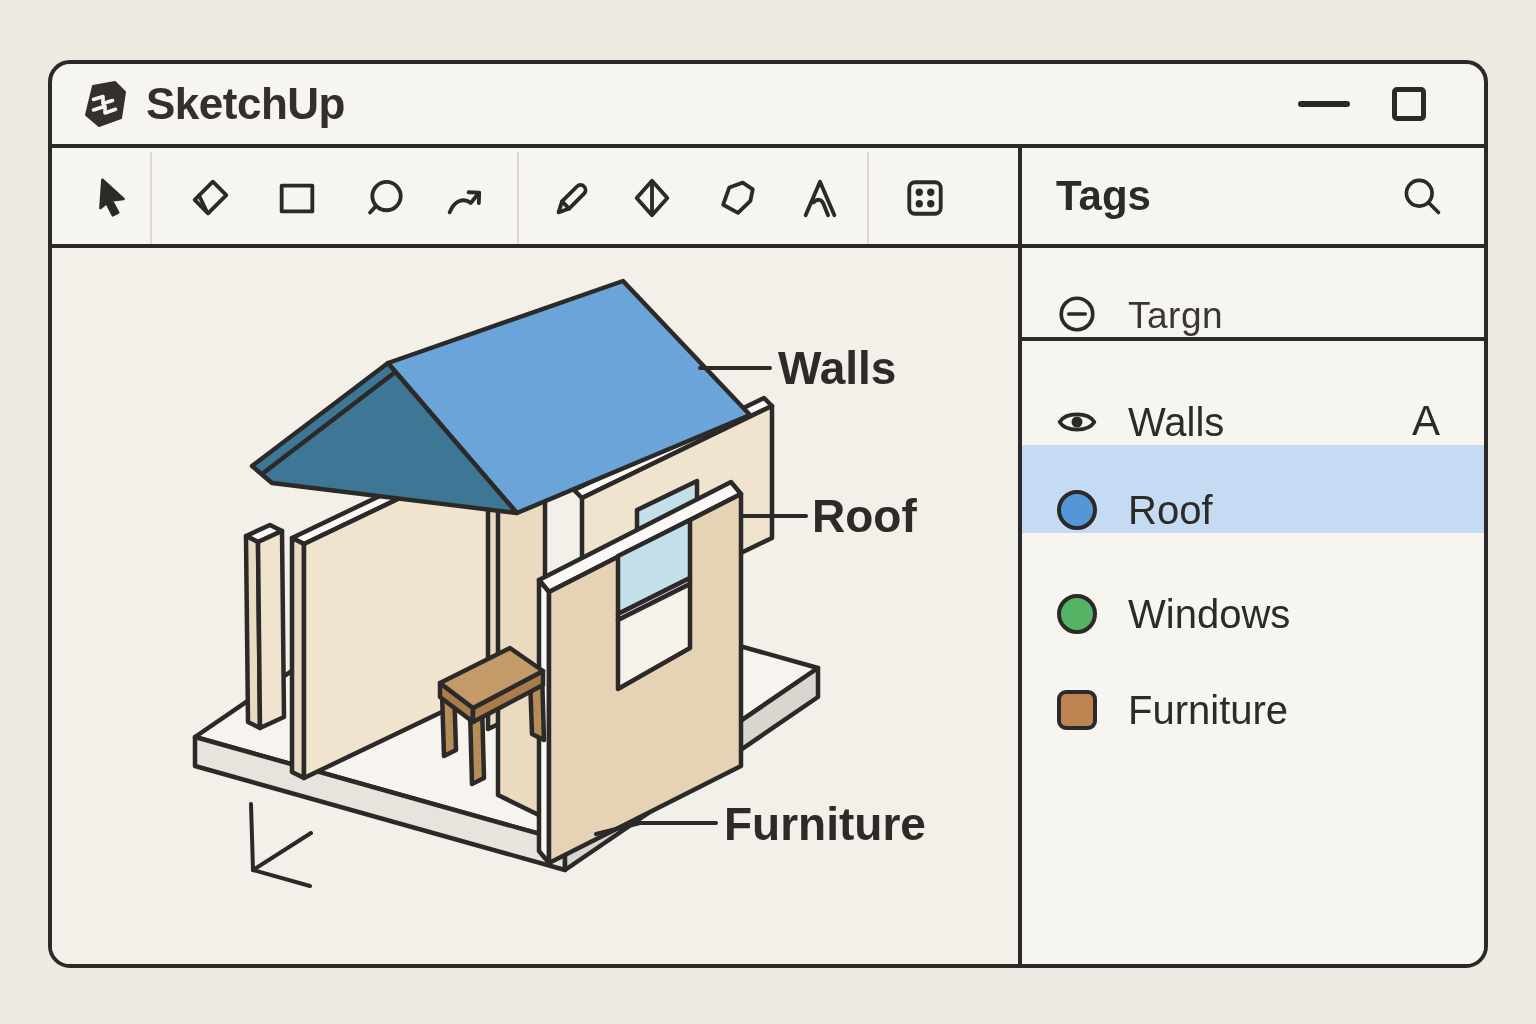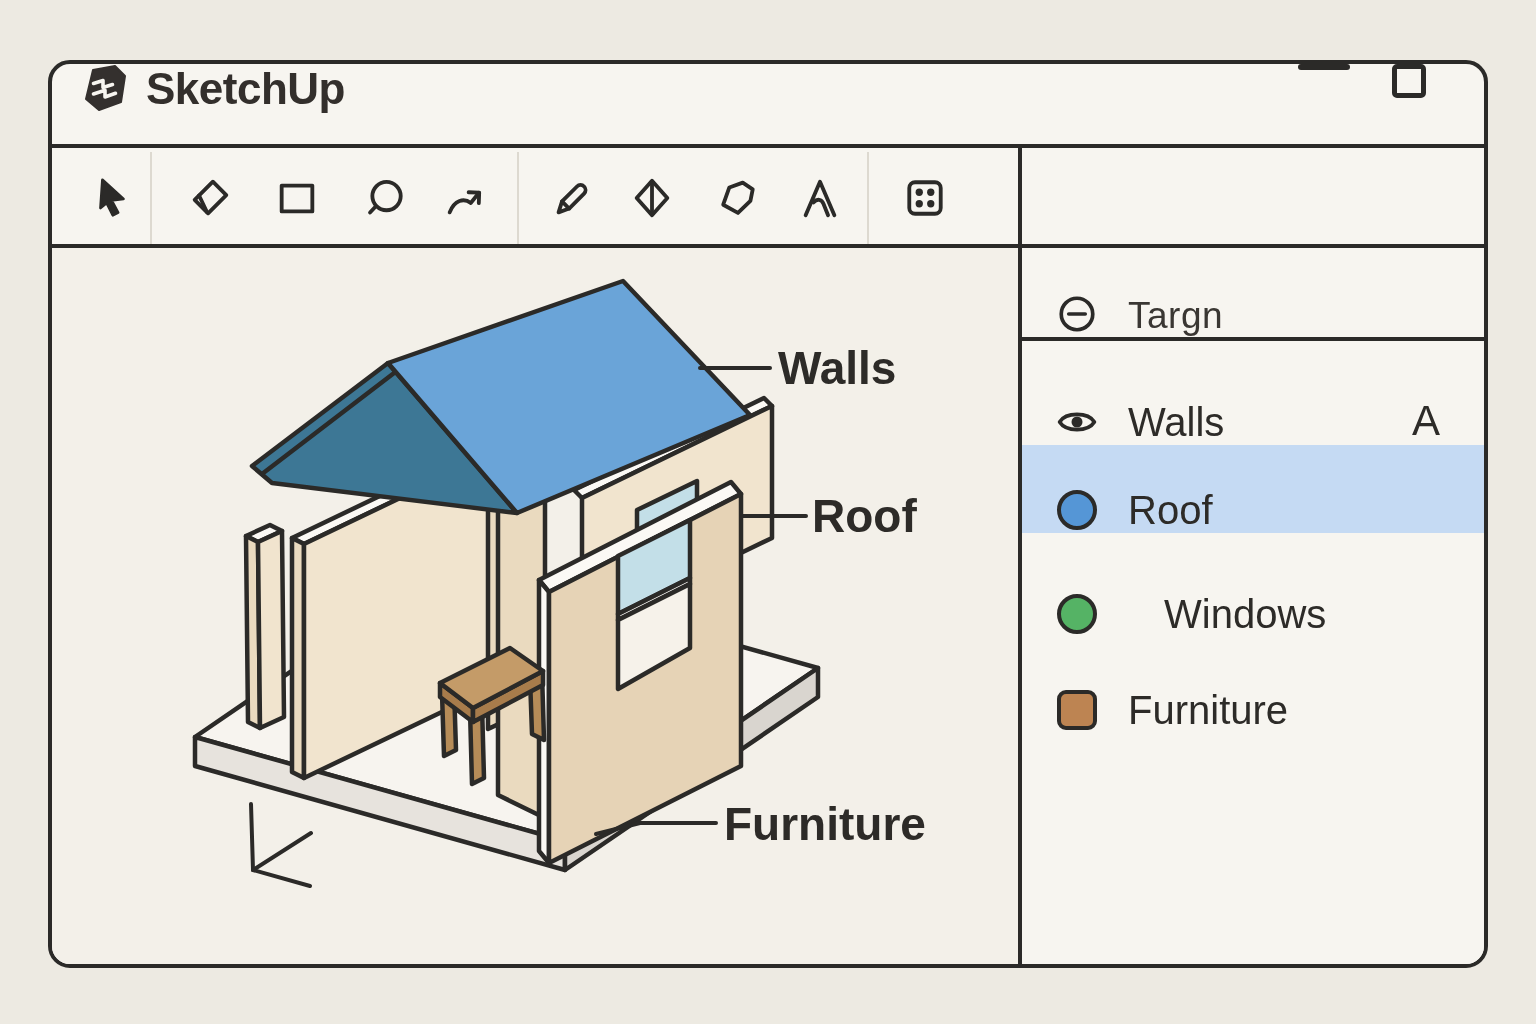--- a/index.html
+++ b/index.html
@@ -21,21 +21,21 @@
     overflow: hidden;
     display: flex;
     flex-direction: column;
   }
   
   .titlebar {
     height: 84px;
     flex: 0 0 84px;
     border-bottom: 4px solid #2b2a28;
     display: flex;
-    align-items: flex-start;
+    align-items: center;
     padding: 0 58px 0 26px;
   }
   .logo { width: 54px; height: 48px; margin-right: 14px; }
   .app-title {
     font-size: 44px;
     font-weight: 800;
     letter-spacing: -0.5px;
     color: #332f2c;
   }
   .titlebar-spacer { flex: 1; }
@@ -134,21 +134,21 @@
   .tag-label { font-size: 40px; font-weight: 400; }
   .tag-label-light { font-size: 37px; font-weight: 400; letter-spacing: 0.5px; color: #3a3733; }
   .tag-trailing {
     margin-left: auto;
     font-size: 42px;
     font-weight: 400;
   }
   .row-targn { height: 93px; flex: 0 0 93px; border-bottom: 4px solid #2b2a28; }
   .row-walls { height: 104px; flex: 0 0 104px; }
   .row-roof  { height: 88px;  flex: 0 0 88px; }
-  .row-windows { height: 104px; flex: 0 0 104px; gap: 36px; }
+  .row-windows { height: 104px; flex: 0 0 104px; }
   .row-furniture { height: 96px; flex: 0 0 96px; }
   .ink { stroke: #2b2a28; stroke-width: 2; fill: none; stroke-linecap: round; stroke-linejoin: round; }
 </style>
 </head>
 <body>
 
 <div class="app-window">
 
   <div class="titlebar">
     <svg class="logo" viewBox="0 0 52 48">
@@ -228,20 +228,29 @@
           <circle cx="9" cy="9" r="1.9" fill="#2b2a28"></circle>
           <circle cx="15" cy="9" r="1.9" fill="#2b2a28"></circle>
           <circle cx="9" cy="15" r="1.9" fill="#2b2a28"></circle>
           <circle cx="15" cy="15" r="1.9" fill="#2b2a28"></circle>
         </svg>
       </div>
     </div>
 
     <div class="vdivider"></div>
 
+    <div class="tags-header">
+      <div class="tags-title">Tags</div>
+      <div class="tags-search">
+        <svg viewBox="0 0 24 24">
+          <circle class="ink" cx="10.5" cy="10.5" r="7"></circle>
+          <path class="ink" d="M15.8 15.8 L21 21"></path>
+        </svg>
+      </div>
+    </div>
   </div>
 
   <div class="contentrow">
 
     <div class="canvas">
       <svg class="scene" viewBox="0 0 966 708">
         <g stroke="#2b2a28" stroke-width="4.5" stroke-linejoin="round" stroke-linecap="round">
 
           <g>
             <polygon points="143,489 396,316 766,420 513,593" fill="#f7f4ef"></polygon>

